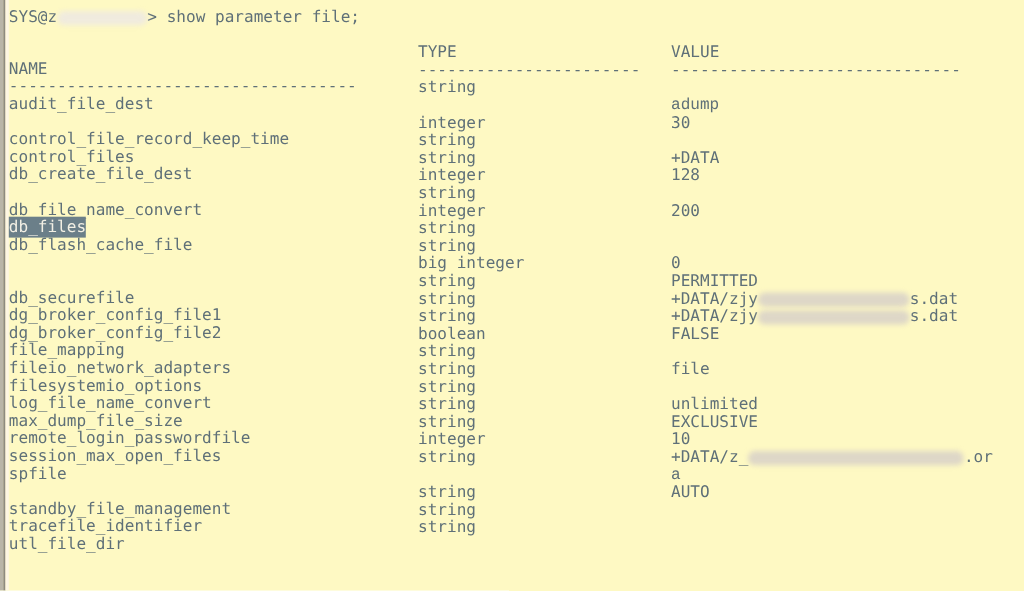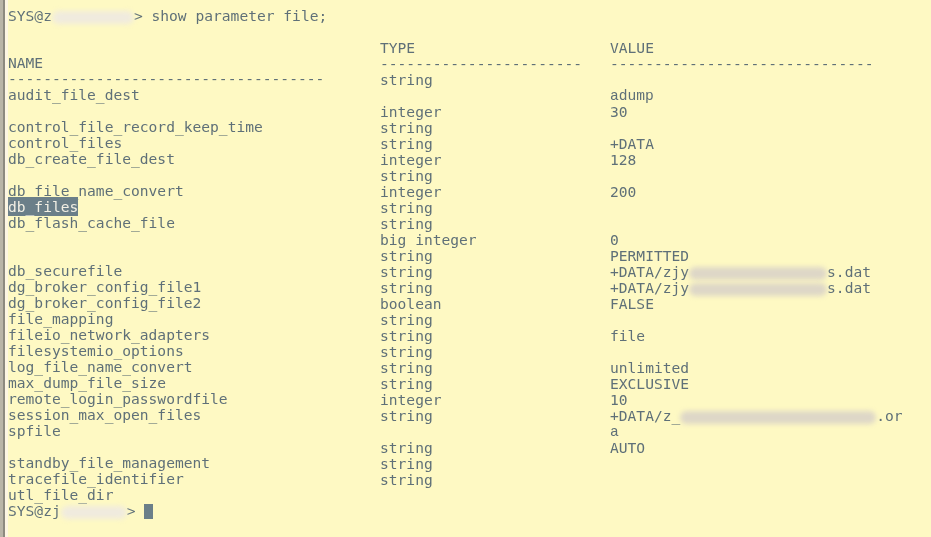--- a/index.html
+++ b/index.html
@@ -252,18 +252,15 @@
       <span class="col-type">string</span>
       <span class="col-value"></span>
     </div>
 
     <div class="line">
       <span class="col-name">utl_file_dir</span>
       <span class="col-type">string</span>
       <span class="col-value"></span>
     </div>
 
-    <div class="line">
-      <span class="col-name"><span>SYS@zj</span><span class="redact r-light" style="width:66px;"></span><span>&gt; </span><span class="cursor"></span></span>
-    </div>
 
   </div>
 </div>
 
 </body></html>

